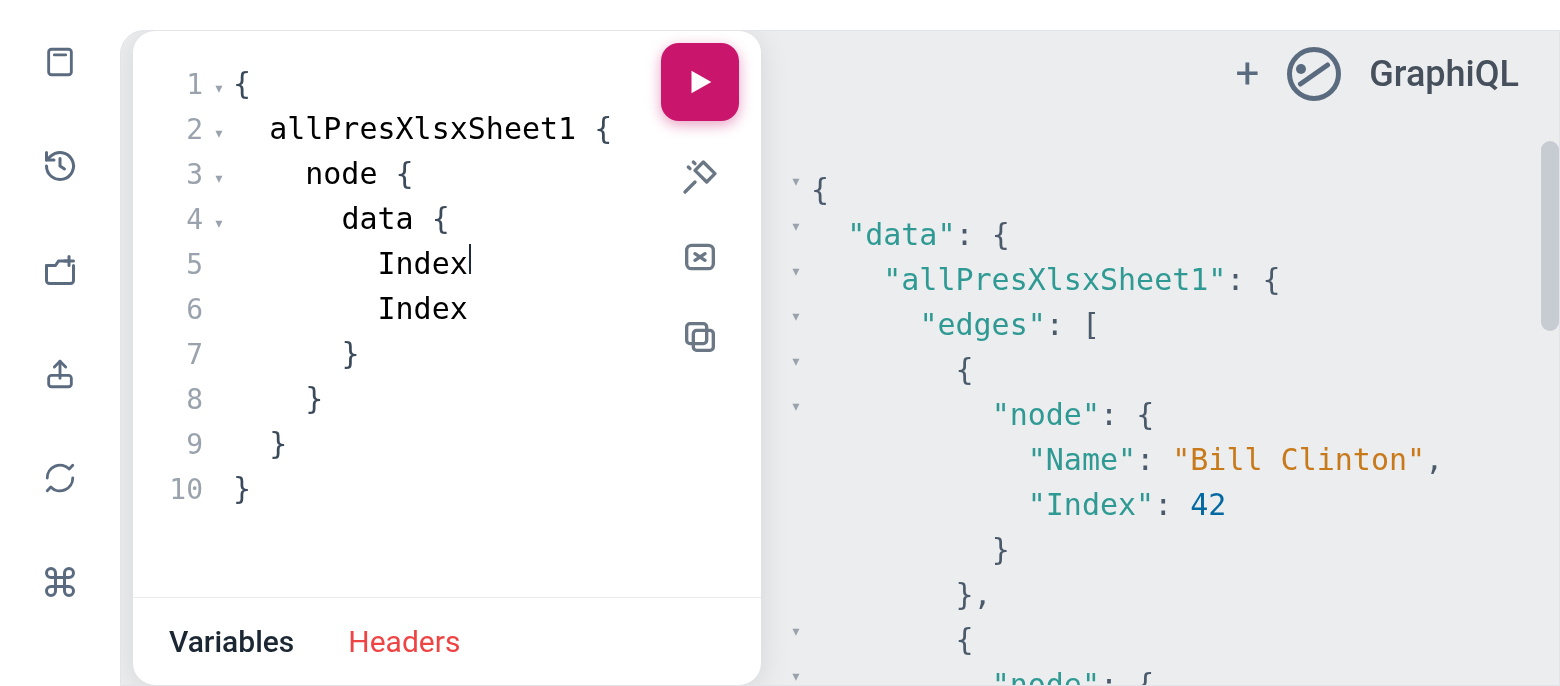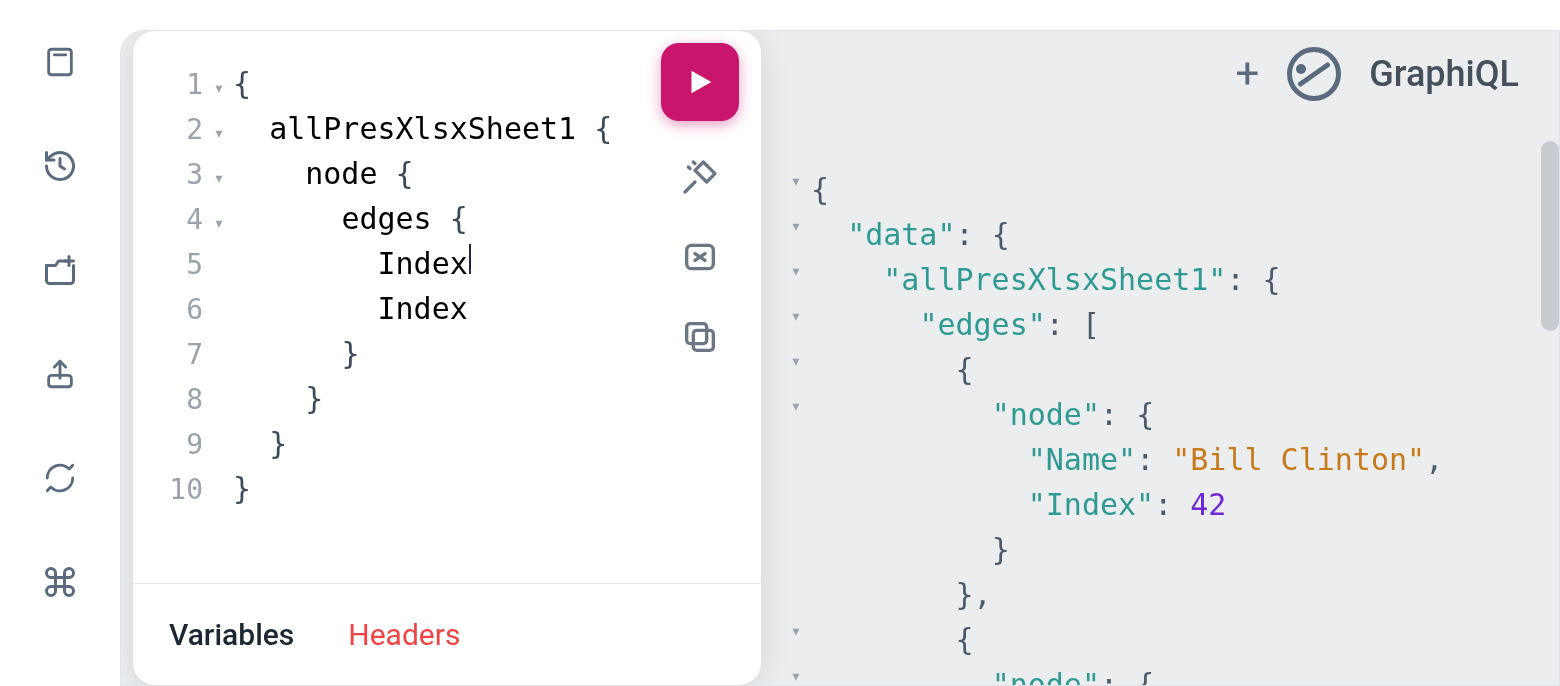--- a/index.html
+++ b/index.html
@@ -92,21 +92,21 @@
   }
   .play-btn svg { fill: #fff; }
   .tool-icon {
     width: 48px; height: 48px;
     display: flex; align-items: center; justify-content: center;
     color: #6b7785;
     cursor: pointer;
   }
   .query-tabs {
     border-top: 1px solid #e9ebee;
-    padding: 33px 36px;
+    padding: 26px 36px;
     display: flex;
     gap: 54px;
     font-size: 30px;
   }
   .query-tabs .tab { cursor: pointer; color: #ef4444; }
   .query-tabs .tab.active { color: #1c2734; font-weight: 500; }
 
   .results {
     position: absolute;
     left: 650px;
@@ -130,21 +130,21 @@
     font-size: 42px; color: #5b6b7f; cursor: pointer; line-height: 1;
   }
   .logo { width: 54px; height: 54px; border: 5px solid #5b6b7f; border-radius: 50%; position: relative; display:flex;align-items:center;justify-content:center;}
   .logo::before { content:""; position:absolute; width: 38px; height:5px; background:#5b6b7f; transform: rotate(-35deg); border-radius:2px;}
   .logo::after { content:""; position:absolute; width: 10px; height:10px; background:#5b6b7f; border-radius:50%; left:4px; top:12px;}
   .brand { font-size: 36px; font-weight: 500; color: #46505c; }
   .res-line { display:flex; white-space: pre; }
   .res-fold { width: 30px; color:#9aa3ad; font-size:18px; text-align:center;}
   .tok-key { color: #2e9a93; }
   .tok-str { color: #c87a1b; }
-  .tok-num { color: #6d28d9; }
+  .tok-num { color: #0369a1; }
   .tok-punct { color: #4b5a6b; }
   .cursor-caret { border-left: 2px solid #1e2a3a; margin-left:1px; display:inline-block; height: 1em; vertical-align: text-bottom;}
   .scroll-thumb {
     position: absolute; right: 0; top: 110px; width: 18px; height: 190px;
     background: #c7ccd3; border-radius: 10px;
   }
   .results-content { margin-top: 110px; }
 </style>
 </head>
 <body>
@@ -199,21 +199,21 @@
     <div class="plus">+</div>
     <div class="logo"></div>
     <div class="brand">GraphiQL</div>
   </div>
 
   <div class="query-card">
     <div class="editor" id="query-editor">
         <div class="code-line"><span class="ln">1</span><span class="fold">▾</span><span></span><span class="tok-brace">{</span></div>
         <div class="code-line"><span class="ln">2</span><span class="fold">▾</span><span>  </span><span class="tok-field">allPresXlsxSheet1</span><span class="tok-brace"> {</span></div>
         <div class="code-line"><span class="ln">3</span><span class="fold">▾</span><span>    </span><span class="tok-field">node</span><span class="tok-brace"> {</span></div>
-        <div class="code-line"><span class="ln">4</span><span class="fold">▾</span><span>      </span><span class="tok-field">edges</span><span class="tok-brace"> {</span></div>
+        <div class="code-line"><span class="ln">4</span><span class="fold">▾</span><span>      </span><span class="tok-field">data</span><span class="tok-brace"> {</span></div>
         <div class="code-line"><span class="ln">5</span><span class="fold"></span><span>        </span><span class="tok-field">Index</span><span class="cursor-caret"></span></div>
         <div class="code-line"><span class="ln">6</span><span class="fold"></span><span>        </span><span class="tok-field">Index</span></div>
         <div class="code-line"><span class="ln">7</span><span class="fold"></span><span>      </span><span class="tok-brace">}</span></div>
         <div class="code-line"><span class="ln">8</span><span class="fold"></span><span>    </span><span class="tok-brace">}</span></div>
         <div class="code-line"><span class="ln">9</span><span class="fold"></span><span>  </span><span class="tok-brace">}</span></div>
         <div class="code-line"><span class="ln">10</span><span class="fold"></span><span></span><span class="tok-brace">}</span></div>
       </div>
 
     <div class="query-actions">
       <div class="play-btn">

